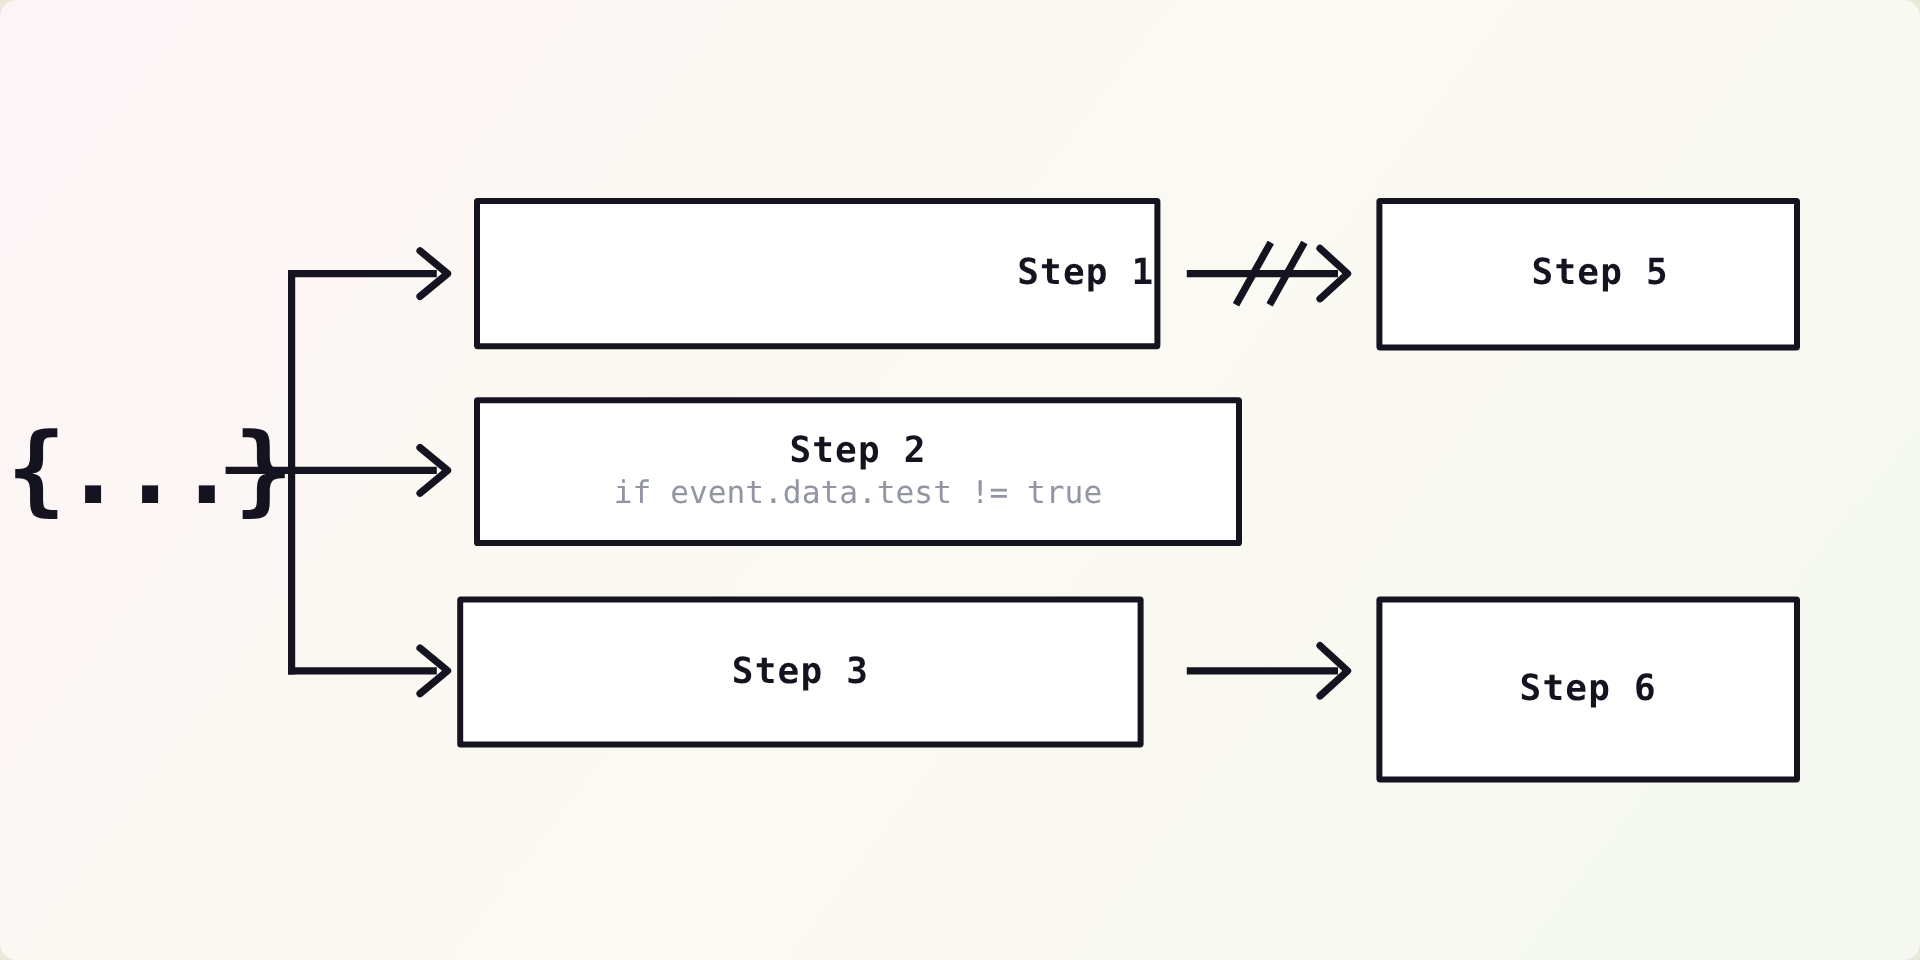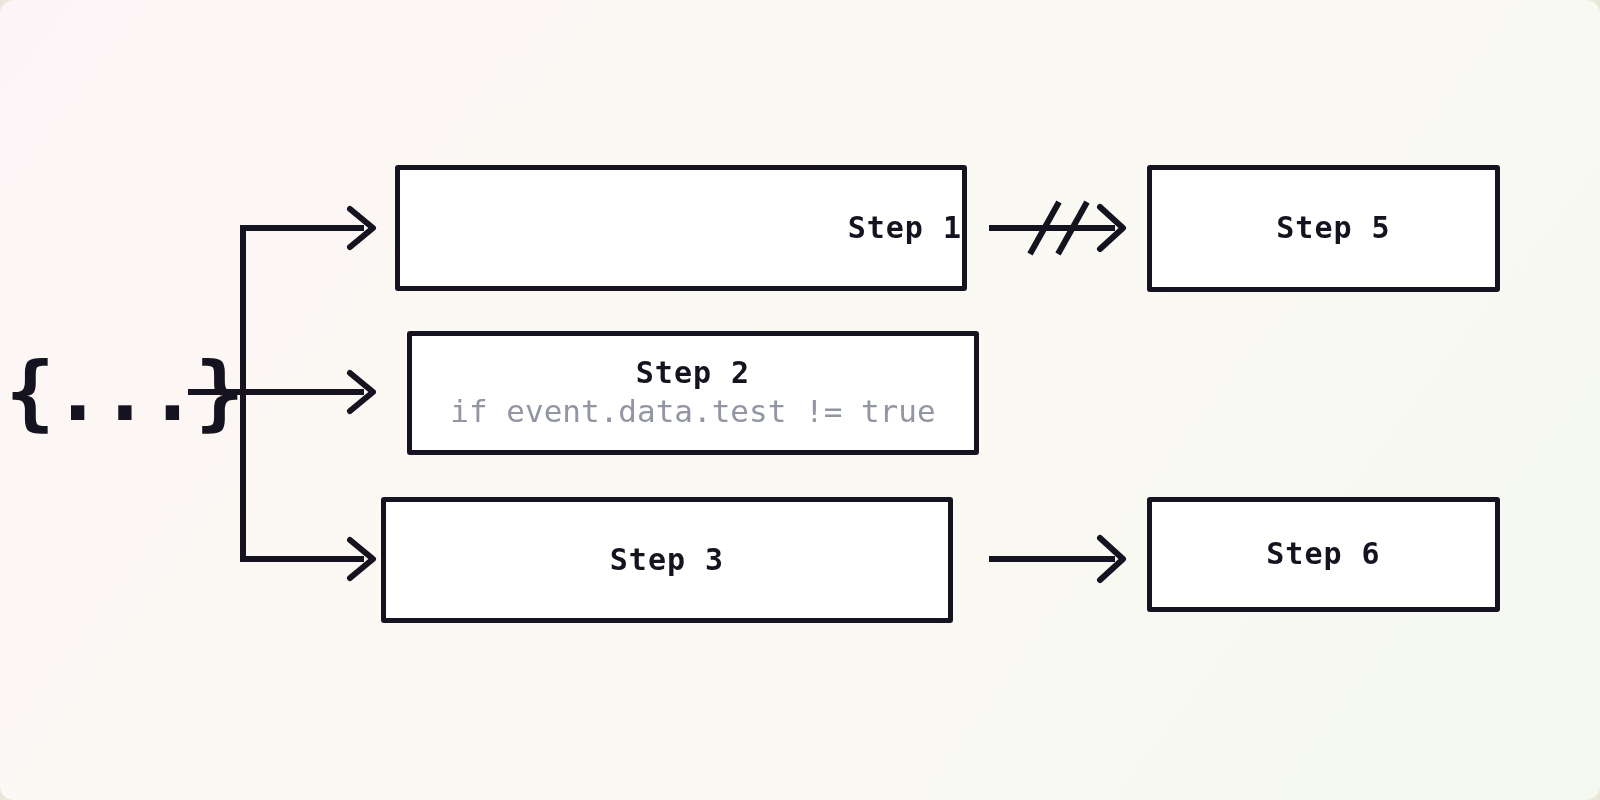--- a/index.html
+++ b/index.html
@@ -41,32 +41,32 @@
     font-weight: bold;
     font-size: 30px;
     letter-spacing: 1px;
     color: #15131f;
     line-height: 1.15;
     white-space: nowrap;
   }
   .step-sub {
     font-family: "DejaVu Sans Mono", monospace;
     font-weight: normal;
-    font-size: 31px;
+    font-size: 26px;
     color: #9296a3;
     line-height: 1.2;
     margin-top: 2px;
     white-space: nowrap;
   }
 
   #box-step1 { left: 395px; top: 165px;  width: 572px; height: 126px; align-items: flex-end; }
-  #box-step2 { left: 395px; top: 331px;  width: 572px; height: 124px; margin-left: 12px; }
+  #box-step2 { left: 395px; top: 331px;  width: 640px; height: 124px; }
   #box-step3 { left: 381px; top: 497px;  width: 572px; height: 126px; }
   #box-step5 { left: 1147px; top: 165px; width: 353px; height: 127px; padding-left: 20px; }
-  #box-step6 { left: 1147px; top: 497px; width: 353px; height: 115px; }
+  #box-step6 { left: 1147px; top: 497px; width: 353px; height: 155px; }
 
   
   #event-payload {
     position: absolute;
     left: 60px;
     top: 338px;
     width: 128px;
     height: 108px;
     display: flex;
     align-items: center;

